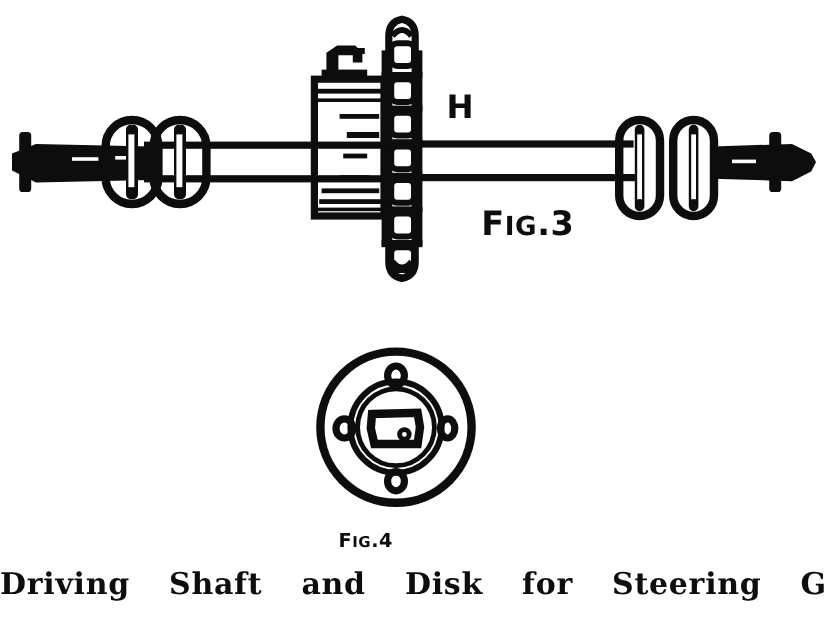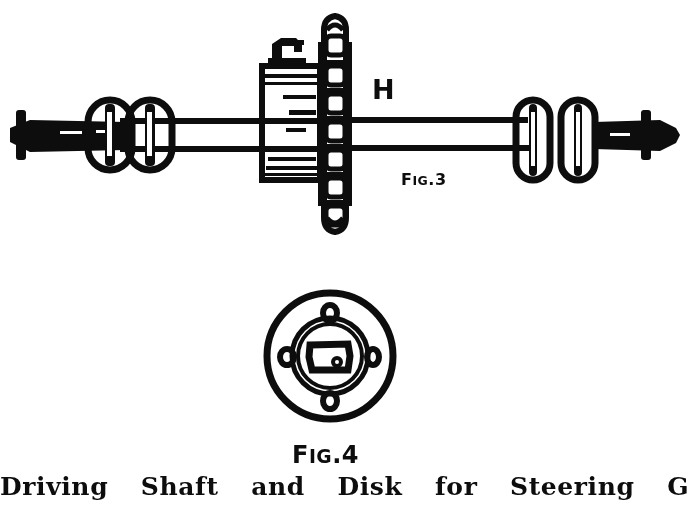--- a/index.html
+++ b/index.html
@@ -33,26 +33,26 @@
   }
   #label-h {
     left: 372px;
     top: 74px;
     font-size: 27px;
     letter-spacing: 0px;
   }
   #label-fig3 {
     left: 401px;
     top: 170px;
+    font-size: 28px;
+  }
+  #label-fig4 {
+    left: 282px;
+    top: 441px;
     font-size: 16px;
-  }
-  #label-fig4 {
-    left: 292px;
-    top: 441px;
-    font-size: 24px;
     text-align: center;
   }
   .fig-label .small-caps {
     font-size: 0.78em;
   }
   #caption {
     position: absolute;
     left: 0;
     top: 472px;
     width: 690px;

